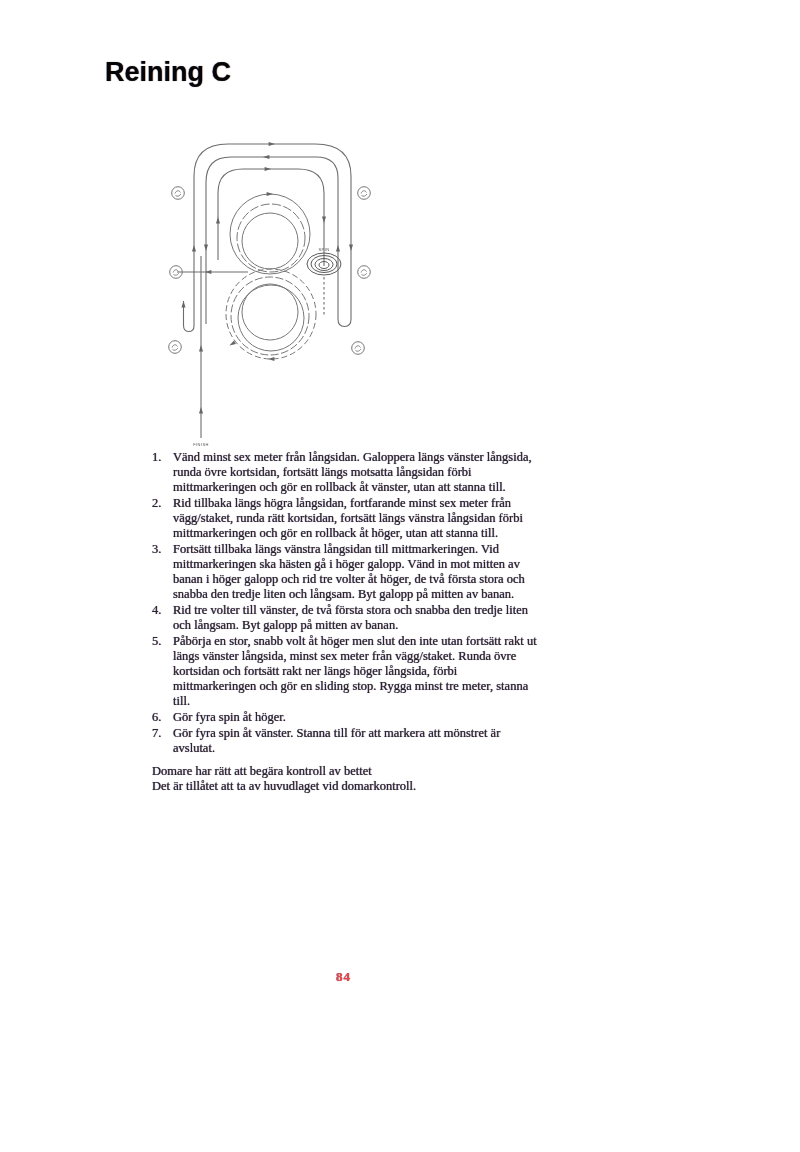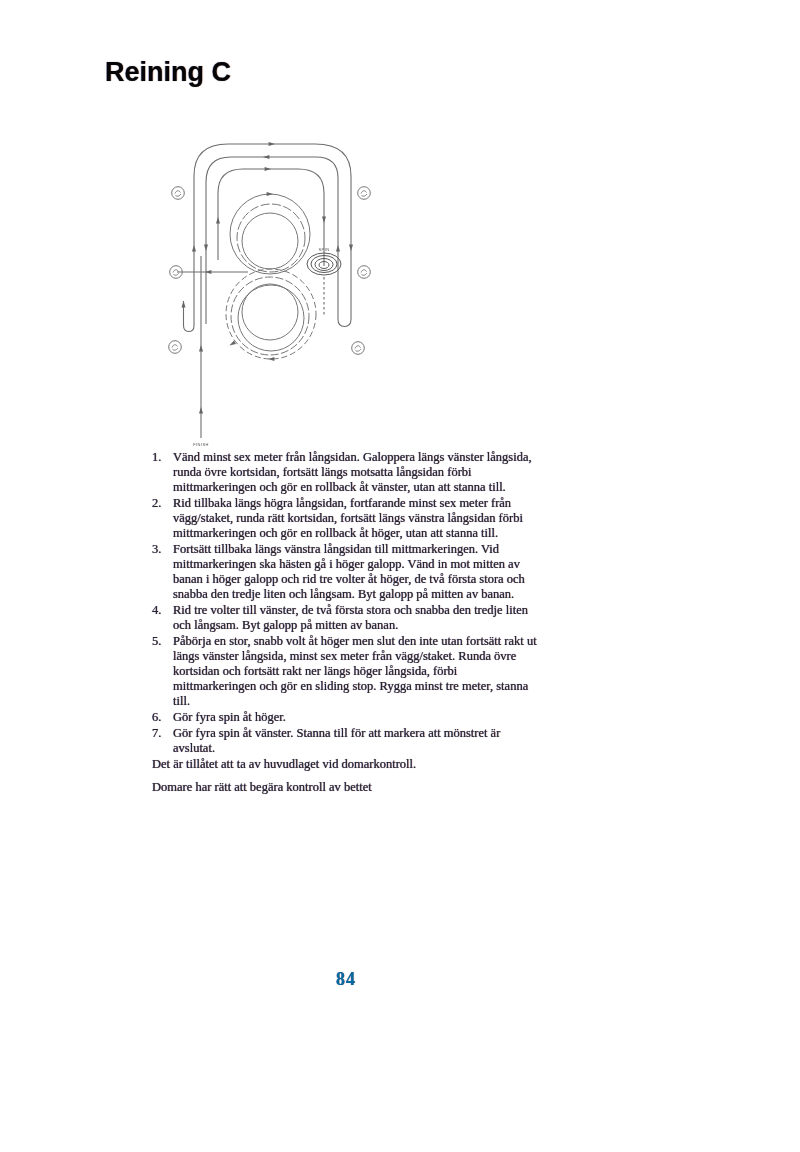--- a/index.html
+++ b/index.html
@@ -28,22 +28,22 @@
     font-weight:bold;font-size:17.5px;letter-spacing:-0.3px;
     color:#1d1d29;
   }
   .step{display:flex;font-size:12.5px;line-height:15px;margin:0 0 1px 0;}
   .step .num{flex:none;width:21px;}
   .step .txt{width:368px;}
   .note{margin:0;font-size:12.5px;line-height:15px;width:389px;}
   .note.first{margin-top:8px;}
   .pagenum{
     position:absolute;left:336px;top:969px;
-    font-size:18px;font-weight:bold;letter-spacing:1px;
-    color:#0369a1;
+    font-size:13px;font-weight:bold;letter-spacing:1px;
+    color:#ef4444;
   }
   svg .trk{fill:none;stroke:#6d6d6d;stroke-width:1.1;}
   svg .trk2{fill:none;stroke:#777777;stroke-width:1;}
   svg .dark{fill:none;stroke:#5a5a5a;stroke-width:1;}
   svg .lbl{font-family:"Liberation Sans", sans-serif;font-size:4px;fill:#555;letter-spacing:.4px;}
   svg .ah{fill:#666;stroke:none;}
 </style>
 </head>
 <body>
 
@@ -152,19 +152,19 @@
     </div>
     <div class="step">
       <span class="num">6.</span>
       <span class="txt">Gör fyra spin åt höger.</span>
     </div>
     <div class="step">
       <span class="num">7.</span>
       <span class="txt">Gör fyra spin åt vänster. Stanna till för att markera att mönstret är avslutat.</span>
     </div>
 
+    <p class="note first">Domare har rätt att begära kontroll av bettet</p>
     <p class="note">Det är tillåtet att ta av huvudlaget vid domarkontroll.</p>
-    <p class="note first">Domare har rätt att begära kontroll av bettet</p>
   </div>
 
   <div class="pagenum scan-ink">84</div>
 
 </div>
 
 </body></html>

